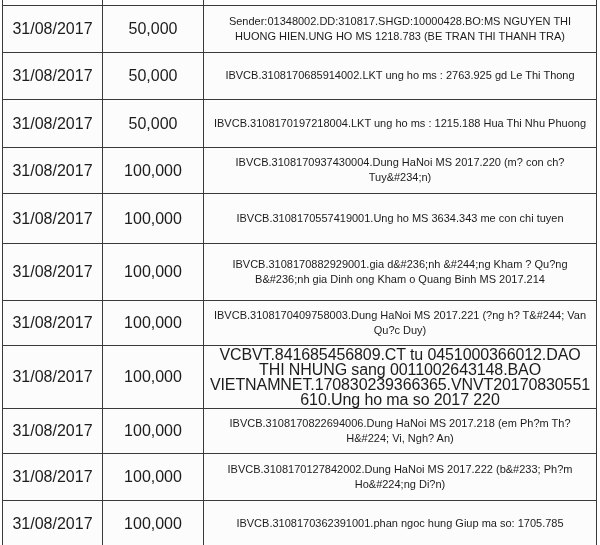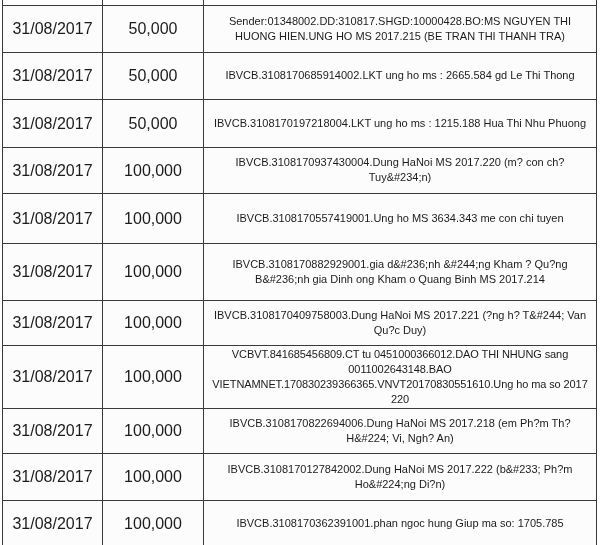--- a/index.html
+++ b/index.html
@@ -46,21 +46,21 @@
     white-space: nowrap;
     margin-left: 20px;
   }
   td.desc-cell {
     font-size: 11px;
     line-height: 15px;
     padding: 1px 5px;
     word-wrap: break-word;
   }
   tr.tight td.desc-cell {
-    font-size: 11px;
+    font-size: 16px;
     letter-spacing: -0.1px;
     padding: 1px 2px;
   }
   tr.partial-top td {
     border-top: none;
     background: #ffffff;
   }
   tr.partial-bottom td {
     background: #fcfcfc;
   }
@@ -78,27 +78,27 @@
     <tbody>
       <tr class="partial-top" style="height:5px">
         <td></td>
         <td></td>
         <td></td>
       </tr>
 
       <tr style="height:47px">
         <td class="date-cell">31/08/2017</td>
         <td class="amount-cell">50,000</td>
-        <td class="desc-cell">Sender:01348002.DD:310817.SHGD:10000428.BO:MS NGUYEN THI HUONG HIEN.UNG HO MS 2017.215 (BE TRAN THI THANH TRA)</td>
+        <td class="desc-cell">Sender:01348002.DD:310817.SHGD:10000428.BO:MS NGUYEN THI HUONG HIEN.UNG HO MS 1218.783 (BE TRAN THI THANH TRA)</td>
       </tr>
 
       <tr style="height:47px">
         <td class="date-cell">31/08/2017</td>
         <td class="amount-cell">50,000</td>
-        <td class="desc-cell">IBVCB.3108170685914002.LKT ung ho ms : 2665.584 gd Le Thi Thong</td>
+        <td class="desc-cell">IBVCB.3108170685914002.LKT ung ho ms : 2763.925 gd Le Thi Thong</td>
       </tr>
 
       <tr style="height:48px">
         <td class="date-cell">31/08/2017</td>
         <td class="amount-cell">50,000</td>
         <td class="desc-cell">IBVCB.3108170197218004.LKT ung ho ms : 1215.188 Hua Thi Nhu Phuong</td>
       </tr>
 
       <tr style="height:46px">
         <td class="date-cell">31/08/2017</td>

